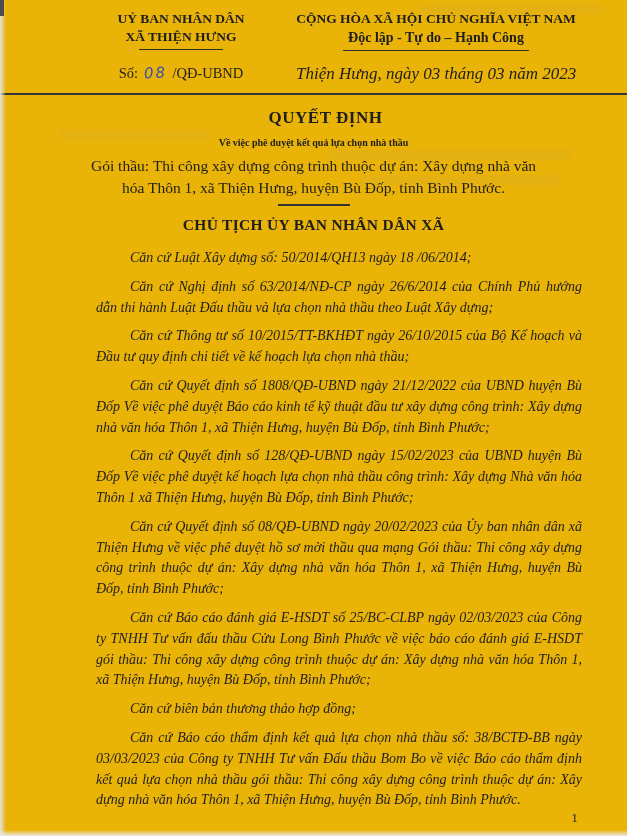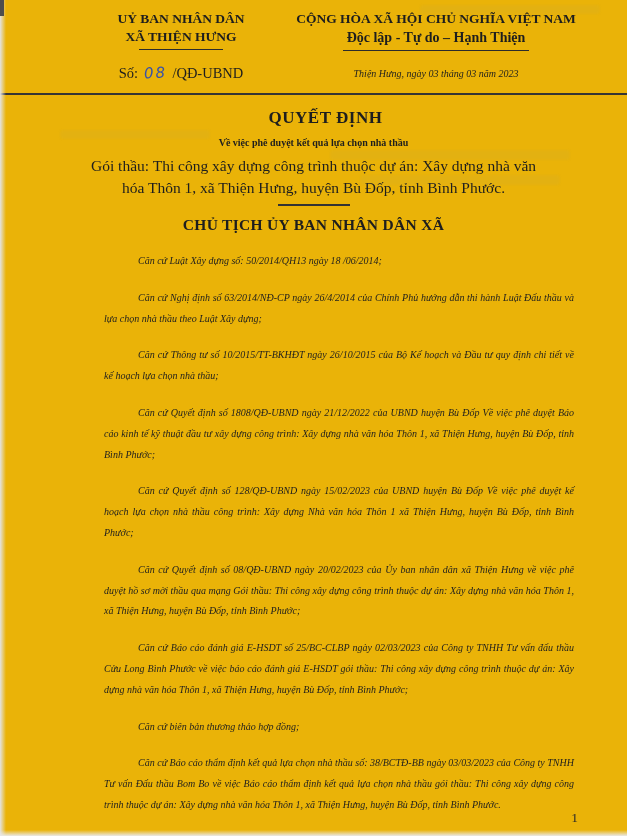--- a/index.html
+++ b/index.html
@@ -99,21 +99,21 @@
     font-style: italic;
     font-size: 15px;
     display: inline-block;
     transform: rotate(-3deg);
     letter-spacing: 2px;
     padding: 0 2px;
   }
   .dateline {
     margin-top: 13px;
     font-style: italic;
-    font-size: 10px;
+    font-size: 17px;
     line-height: 20px;
     white-space: nowrap;
   }
   .rule-full {
     margin-top: 9px;
     width: 100%;
     border-bottom: 2px solid #353535;
   }
 
   
@@ -154,23 +154,23 @@
     line-height: 21px;
     letter-spacing: 0.3px;
   }
 
   
   .recitals {
     margin-top: 13px;
     padding: 0 37px 0 88px;
   }
   .recital {
-    margin: 16px;
+    margin: 8px;
     font-style: italic;
-    font-size: 10px;
+    font-size: 14px;
     line-height: 20.8px;
     text-align: justify;
     text-indent: 34px;
   }
 
   .page-number {
     position: absolute;
     right: 49px;
     bottom: 10px;
     font-size: 13.5px;
@@ -196,38 +196,38 @@
       <div class="org-line">XÃ THIỆN HƯNG</div>
       <div class="rule-short-left"></div>
       <div class="doc-number-row">
         <span>Số:</span>
         <span class="doc-number-value">08</span>
         <span>/QĐ-UBND</span>
       </div>
     </div>
     <div class="col-right">
       <div class="org-line">CỘNG HÒA XÃ HỘI CHỦ NGHĨA VIỆT NAM</div>
-      <div class="motto">Độc lập - Tự do – Hạnh Thiện</div>
+      <div class="motto">Độc lập - Tự do – Hạnh Công</div>
       <div class="rule-short-right"></div>
       <div class="dateline">Thiện Hưng, ngày 03 tháng 03 năm 2023</div>
     </div>
   </div>
 
   <div class="rule-full"></div>
 
   <div class="title-main">QUYẾT ĐỊNH</div>
   <div class="title-sub">Về việc phê duyệt kết quả lựa chọn nhà thầu</div>
   <div class="title-package">Gói thầu: Thi công xây dựng công trình thuộc dự án: Xây dựng nhà văn hóa Thôn 1, xã Thiện Hưng, huyện Bù Đốp, tỉnh Bình Phước.</div>
   <div class="rule-title"></div>
 
   <div class="authority">CHỦ TỊCH ỦY BAN NHÂN DÂN XÃ</div>
 
   <div class="recitals">
     <p class="recital">Căn cứ Luật Xây dựng số: 50/2014/QH13 ngày 18 /06/2014;</p>
-    <p class="recital">Căn cứ Nghị định số 63/2014/NĐ-CP ngày 26/4/2014 của Chính Phủ hướng dẫn thi hành Luật Đấu thầu và lựa chọn nhà thầu theo Luật Xây dựng;</p>
+    <p class="recital">Căn cứ Nghị định số 63/2014/NĐ-CP ngày 26/6/2014 của Chính Phủ hướng dẫn thi hành Luật Đấu thầu và lựa chọn nhà thầu theo Luật Xây dựng;</p>
     <p class="recital">Căn cứ Thông tư số 10/2015/TT-BKHĐT ngày 26/10/2015 của Bộ Kế hoạch và Đầu tư quy định chi tiết về kế hoạch lựa chọn nhà thầu;</p>
     <p class="recital">Căn cứ Quyết định số 1808/QĐ-UBND ngày 21/12/2022 của UBND huyện Bù Đốp Về việc phê duyệt Báo cáo kinh tế kỹ thuật đầu tư xây dựng công trình: Xây dựng nhà văn hóa Thôn 1, xã Thiện Hưng, huyện Bù Đốp, tỉnh Bình Phước;</p>
     <p class="recital">Căn cứ Quyết định số 128/QĐ-UBND ngày 15/02/2023 của UBND huyện Bù Đốp Về việc phê duyệt kế hoạch lựa chọn nhà thầu công trình: Xây dựng Nhà văn hóa Thôn 1 xã Thiện Hưng, huyện Bù Đốp, tỉnh Bình Phước;</p>
     <p class="recital">Căn cứ Quyết định số 08/QĐ-UBND ngày 20/02/2023 của Ủy ban nhân dân xã Thiện Hưng về việc phê duyệt hồ sơ mời thầu qua mạng Gói thầu: Thi công xây dựng công trình thuộc dự án: Xây dựng nhà văn hóa Thôn 1, xã Thiện Hưng, huyện Bù Đốp, tỉnh Bình Phước;</p>
     <p class="recital">Căn cứ Báo cáo đánh giá E-HSDT số 25/BC-CLBP ngày 02/03/2023 của Công ty TNHH Tư vấn đấu thầu Cửu Long Bình Phước về việc báo cáo đánh giá E-HSDT gói thầu: Thi công xây dựng công trình thuộc dự án: Xây dựng nhà văn hóa Thôn 1, xã Thiện Hưng, huyện Bù Đốp, tỉnh Bình Phước;</p>
     <p class="recital">Căn cứ biên bản thương thảo hợp đồng;</p>
     <p class="recital">Căn cứ Báo cáo thẩm định kết quả lựa chọn nhà thầu số: 38/BCTĐ-BB ngày 03/03/2023 của Công ty TNHH Tư vấn Đấu thầu Bom Bo về việc Báo cáo thẩm định kết quả lựa chọn nhà thầu gói thầu: Thi công xây dựng công trình thuộc dự án: Xây dựng nhà văn hóa Thôn 1, xã Thiện Hưng, huyện Bù Đốp, tỉnh Bình Phước.</p>
   </div>
 
   <div class="page-number">1</div>

